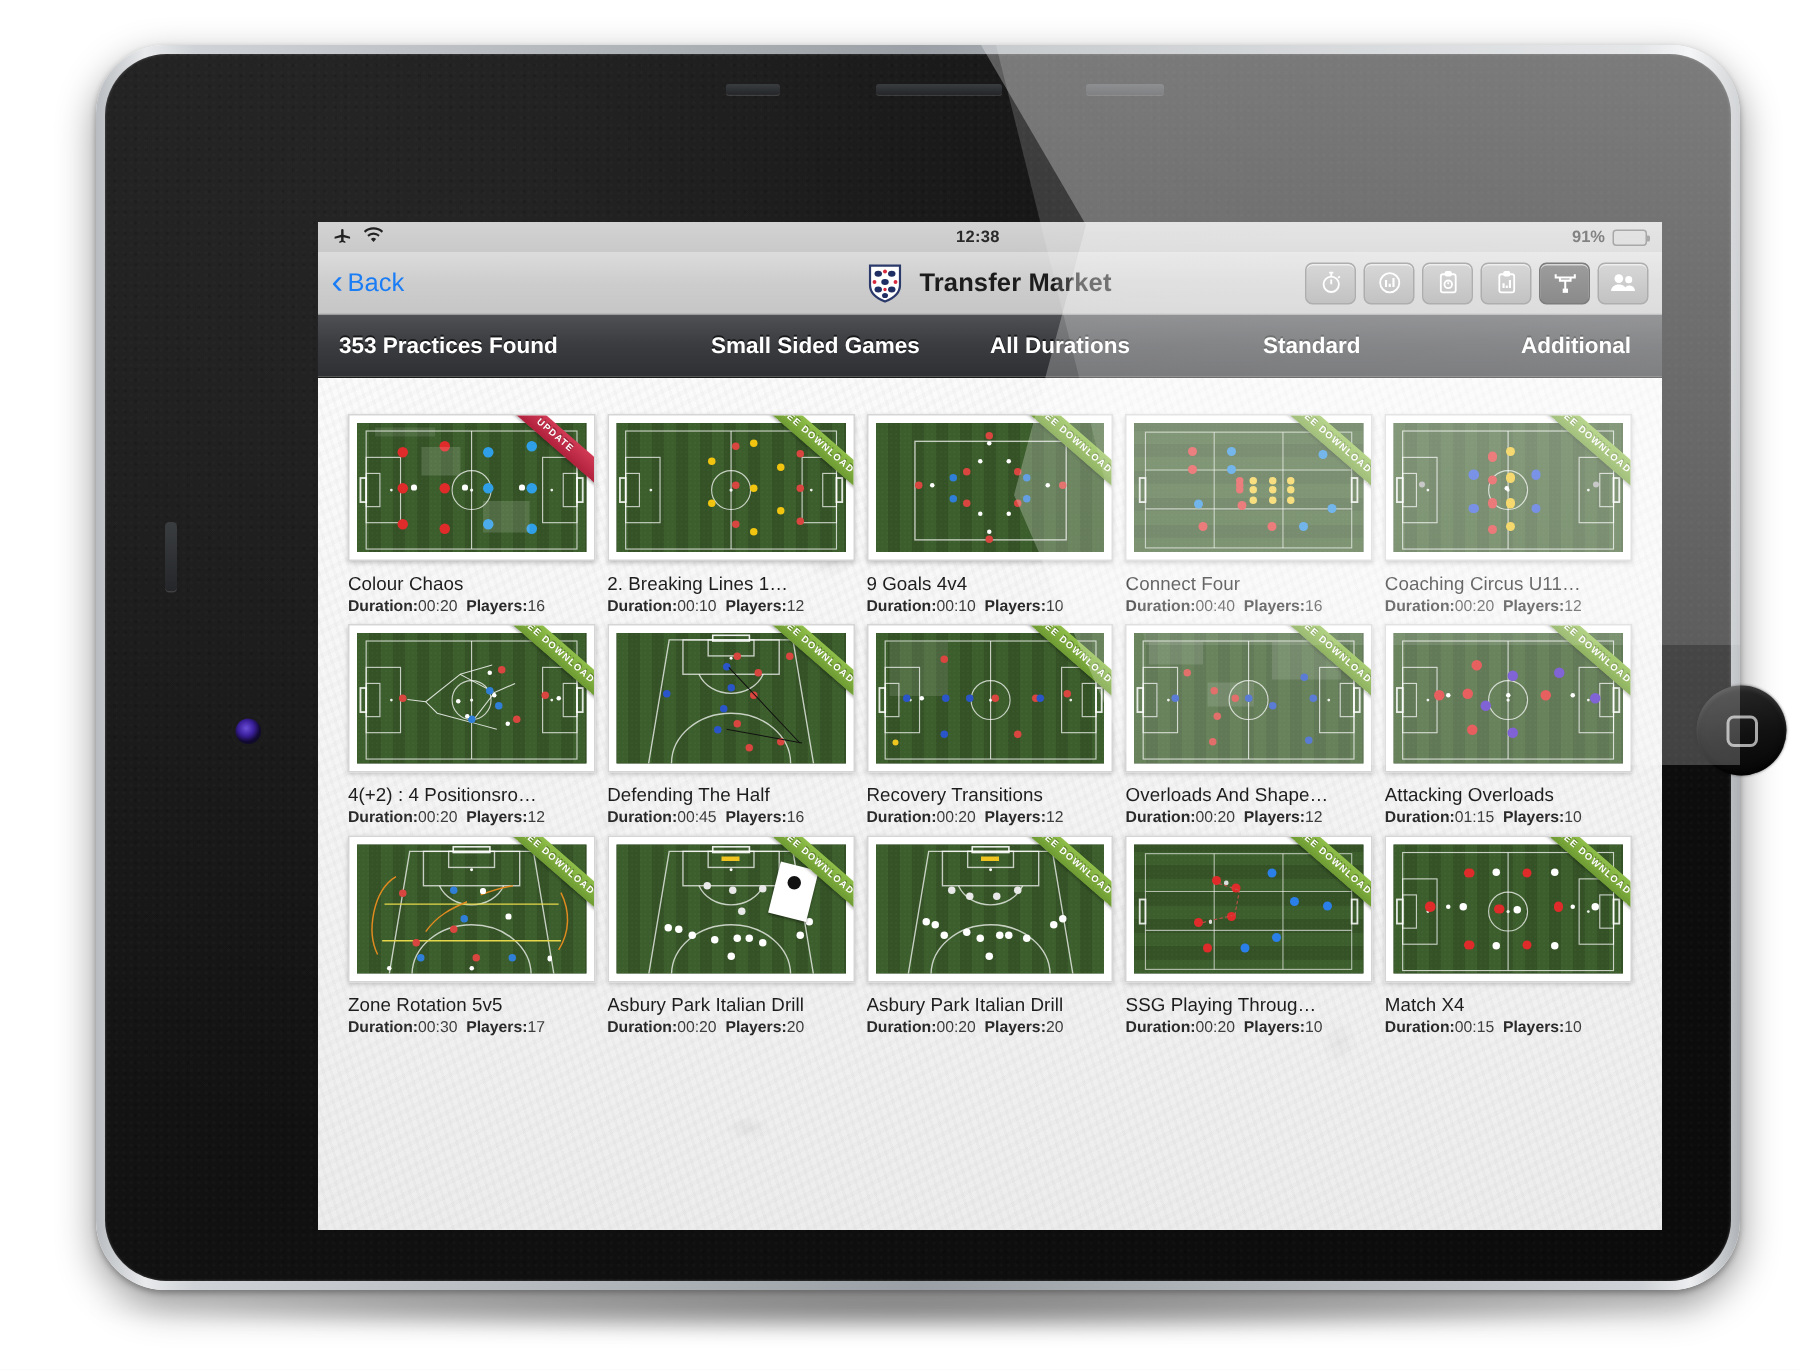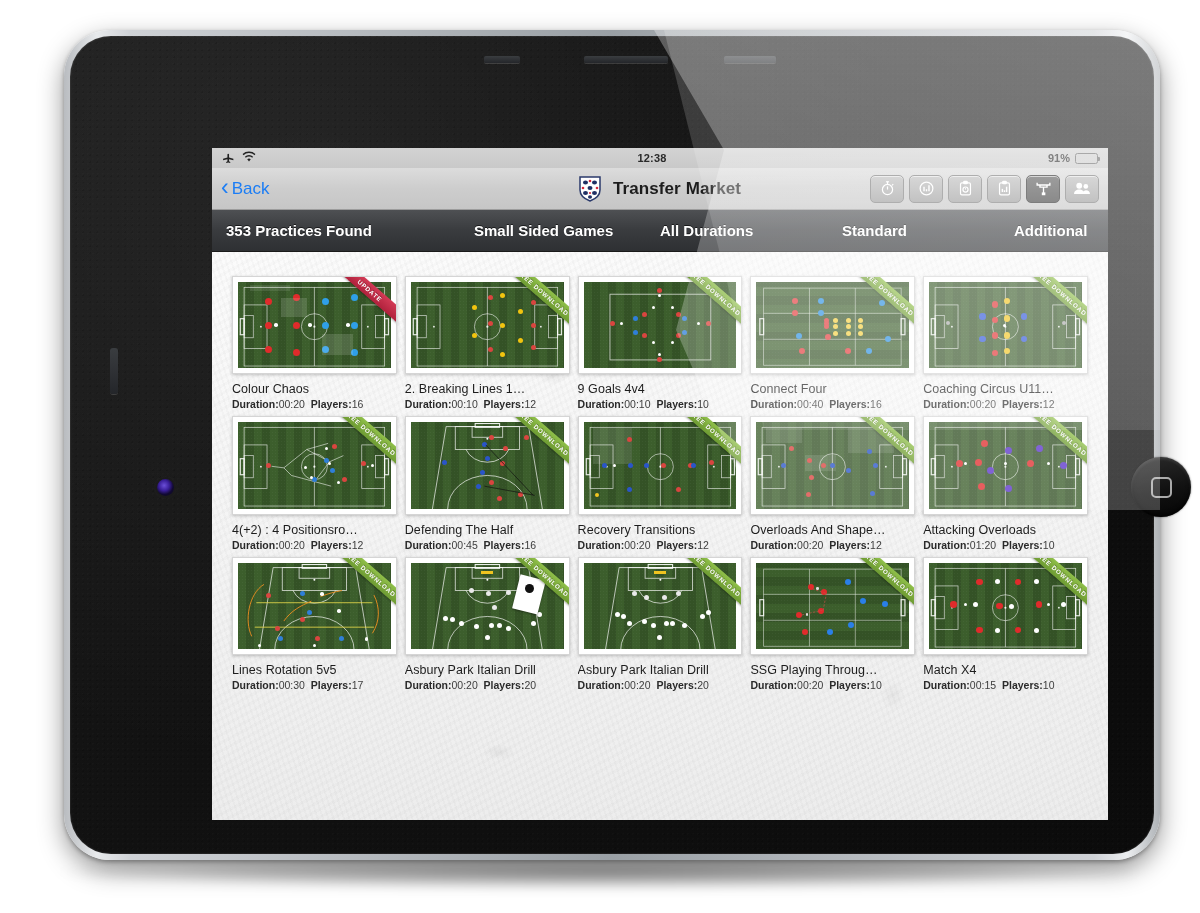--- a/index.html
+++ b/index.html
@@ -791,21 +791,21 @@
                   <div class="tiny" style="left:72%;top:30%;width:7px;height:7px;margin-left:-3.5px;margin-top:-3.5px;background:#5b35c9;"></div>
                   <div class="tiny" style="left:88%;top:50%;width:7px;height:7px;margin-left:-3.5px;margin-top:-3.5px;background:#5b35c9;"></div>
                   <div class="tiny" style="left:24%;top:48%;width:3px;height:3px;margin-left:-1.5px;margin-top:-1.5px;background:#fff;"></div>
                   <div class="tiny" style="left:50%;top:48%;width:3px;height:3px;margin-left:-1.5px;margin-top:-1.5px;background:#fff;"></div>
                   <div class="tiny" style="left:78%;top:48%;width:3px;height:3px;margin-left:-1.5px;margin-top:-1.5px;background:#fff;"></div>
       </div>
       <div class="ribbon free">FREE DOWNLOAD</div>
     </div>
     <div class="ctitle">Attacking Overloads</div>
     <div class="cmeta">
-      <b>Duration:</b><span>01:20</span>&nbsp;&nbsp;<b>Players:</b><span>10</span>
+      <b>Duration:</b><span>01:15</span>&nbsp;&nbsp;<b>Players:</b><span>10</span>
     </div>
             </div>
             <div class="card">
     <div class="thumbwrap">
       <div class="thumb">
         <div class="stripes"></div>
         <div class="noise"></div>
         <svg class="lines" viewBox="0 0 200 117" preserveAspectRatio="none">
     <g fill="none" stroke="rgba(255,255,255,.72)" stroke-width="1.2">
       <path d="M28 114 L46 6 L154 6 L172 114"></path>
@@ -838,21 +838,21 @@
                   <div class="tiny" style="left:28%;top:88%;width:5px;height:5px;margin-left:-2.5px;margin-top:-2.5px;background:#2f7fd8;"></div>
                   <div class="tiny" style="left:68%;top:88%;width:5px;height:5px;margin-left:-2.5px;margin-top:-2.5px;background:#2f7fd8;"></div>
                   <div class="tiny" style="left:55%;top:36%;width:3.5px;height:3.5px;margin-left:-1.75px;margin-top:-1.75px;background:#fff;"></div>
                   <div class="tiny" style="left:66%;top:56%;width:3.5px;height:3.5px;margin-left:-1.75px;margin-top:-1.75px;background:#fff;"></div>
                   <div class="tiny" style="left:84%;top:88%;width:3.5px;height:3.5px;margin-left:-1.75px;margin-top:-1.75px;background:#fff;"></div>
                   <div class="tiny" style="left:50%;top:96%;width:3.5px;height:3.5px;margin-left:-1.75px;margin-top:-1.75px;background:#fff;"></div>
                   <div class="tiny" style="left:14%;top:96%;width:3.5px;height:3.5px;margin-left:-1.75px;margin-top:-1.75px;background:#fff;"></div>
       </div>
       <div class="ribbon free">FREE DOWNLOAD</div>
     </div>
-    <div class="ctitle">Lines Rotation 5v5</div>
+    <div class="ctitle">Zone Rotation 5v5</div>
     <div class="cmeta">
       <b>Duration:</b><span>00:30</span>&nbsp;&nbsp;<b>Players:</b><span>17</span>
     </div>
             </div>
             <div class="card">
     <div class="thumbwrap">
       <div class="thumb">
         <div class="stripes"></div>
         <div class="noise"></div>
         <svg class="lines" viewBox="0 0 200 117" preserveAspectRatio="none">

